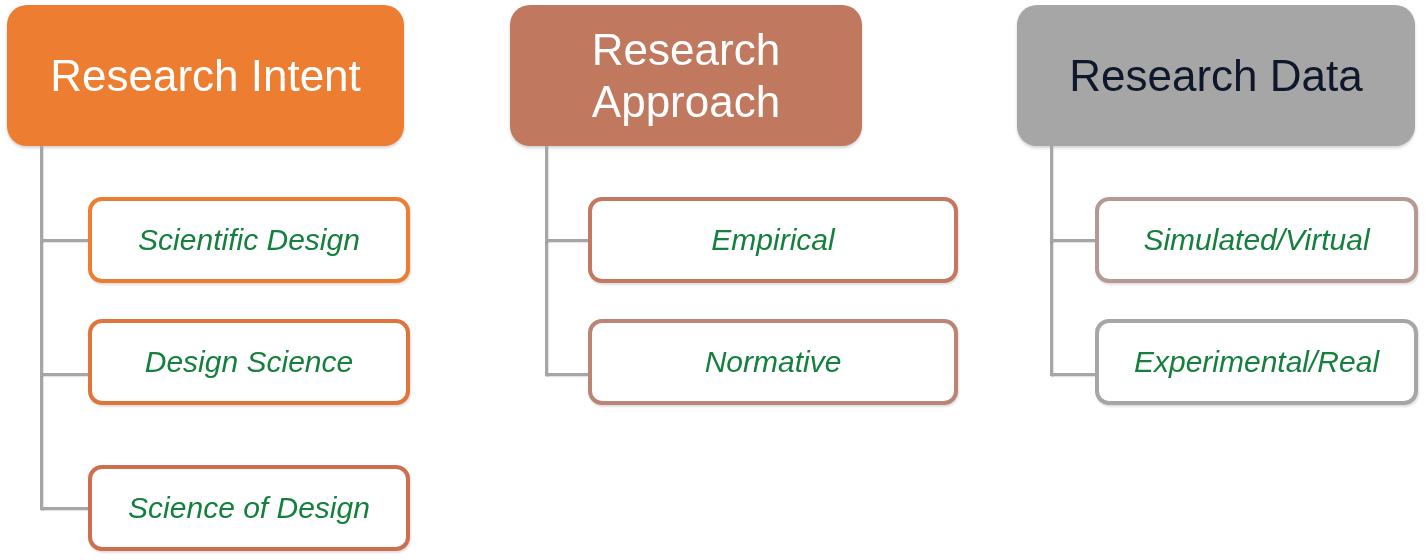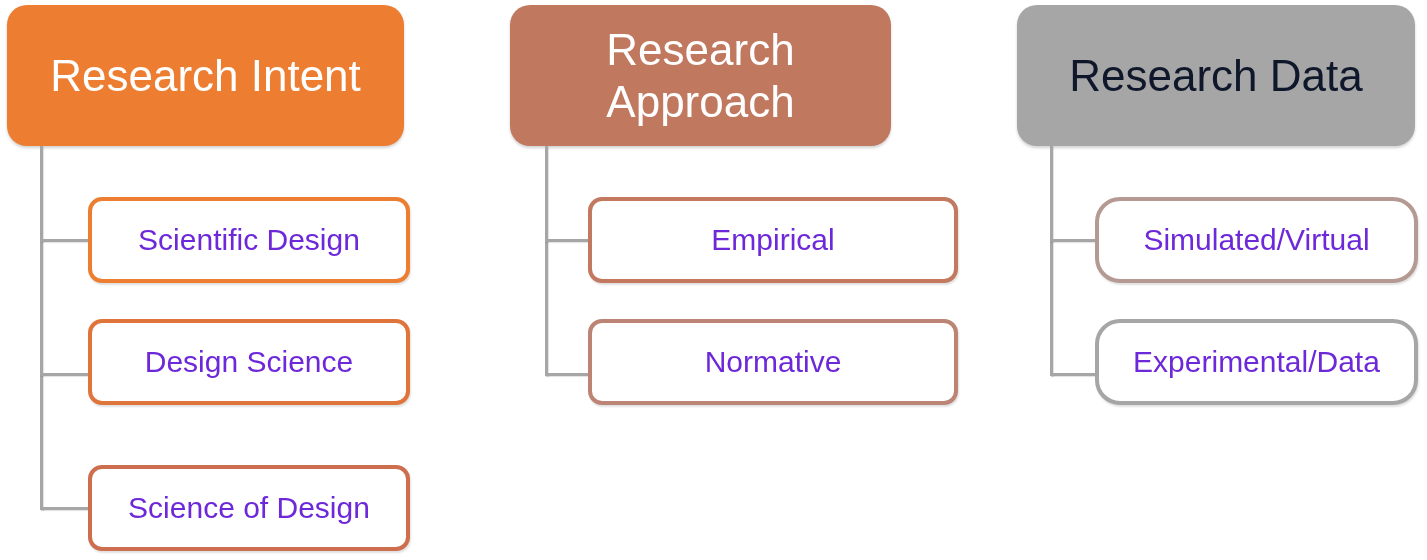--- a/index.html
+++ b/index.html
@@ -18,42 +18,43 @@
     align-items: center;
     justify-content: center;
     text-align: center;
     font-size: 44px;
     line-height: 1.16;
     padding: 0 18px;
     box-sizing: border-box;
     box-shadow: 0 2px 3px rgba(0,0,0,0.18);
   }
   .hdr-1 { left: 7px;    top: 5px; width: 397px; height: 141px; }
-  .hdr-2 { left: 510px;  top: 5px; width: 381px; height: 141px; }
+  .hdr-2 { left: 510px;  top: 5px; width: 352px; height: 141px; }
   .hdr-3 { left: 1017px; top: 5px; width: 398px; height: 141px; }
 
   .node {
     position: absolute;
     background: #ffffff;
     border: 4px solid #999999;
     border-radius: 14px;
     display: flex;
     align-items: center;
     justify-content: center;
     text-align: center;
     font-size: 30px;
-    color: #6d28d9;
+    color: #15803d;
     box-sizing: border-box;
     box-shadow: 1px 2px 2px rgba(0,0,0,0.12);
+    font-style: italic;
   }
   .row-1 { top: 197px; } .row-2 { top: 319px; } .row-3 { top: 465px; }
   .node { height: 86px; }
   .col-1-node { left: 88px;   width: 322px; }
   .col-2-node { left: 588px;  width: 370px; }
-  .col-3-node { left: 1095px; width: 323px; border-radius: 25px; }
+  .col-3-node { left: 1095px; width: 323px; }
 
   .vline, .hline {
     position: absolute;
     background: #a6a6a6;
     box-shadow: 1px 1px 1px rgba(0,0,0,0.12);
   }
   .vline { width: 3px; top: 146px; }
   .vline-1 { left: 40px;   height: 364px; }
   .vline-2 { left: 545px;  height: 230px; }
   .vline-3 { left: 1050px; height: 230px; }
@@ -107,16 +108,16 @@
     <span class="label">Research Data</span>
   </div>
   <div class="vline vline-3" style="background-color: rgb(166, 166, 166);"></div>
   <div class="hline hline-c3 r1" style="background-color: rgb(166, 166, 166);"></div>
   <div class="hline hline-c3 r2" style="background-color: rgb(166, 166, 166);"></div>
 
   <div class="node col-3-node row-1" style="border-color: rgb(181, 154, 147);">
     <span class="label">Simulated/Virtual</span>
   </div>
   <div class="node col-3-node row-2" style="border-color: rgb(166, 166, 166);">
-    <span class="label">Experimental/Data</span>
+    <span class="label">Experimental/Real</span>
   </div>
 
 </div>
 
 </body></html>

